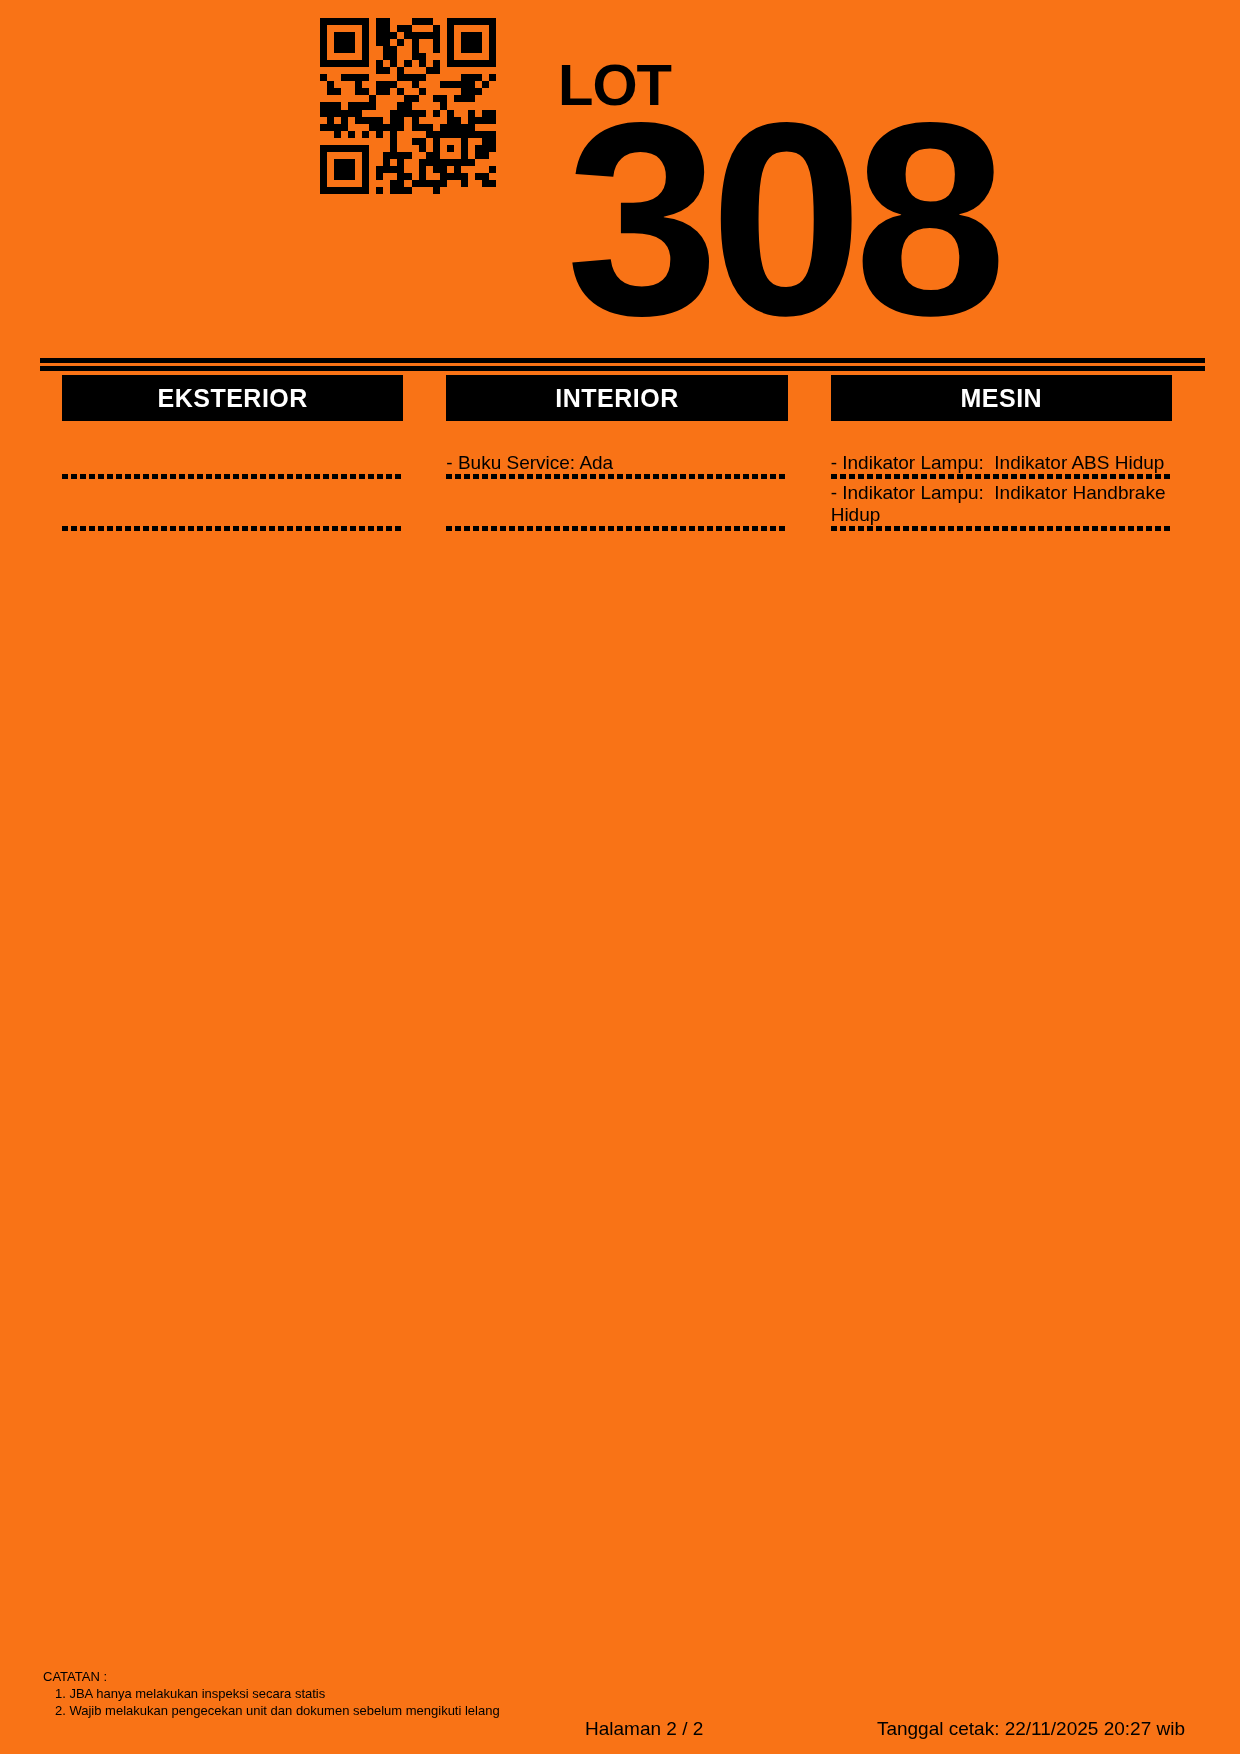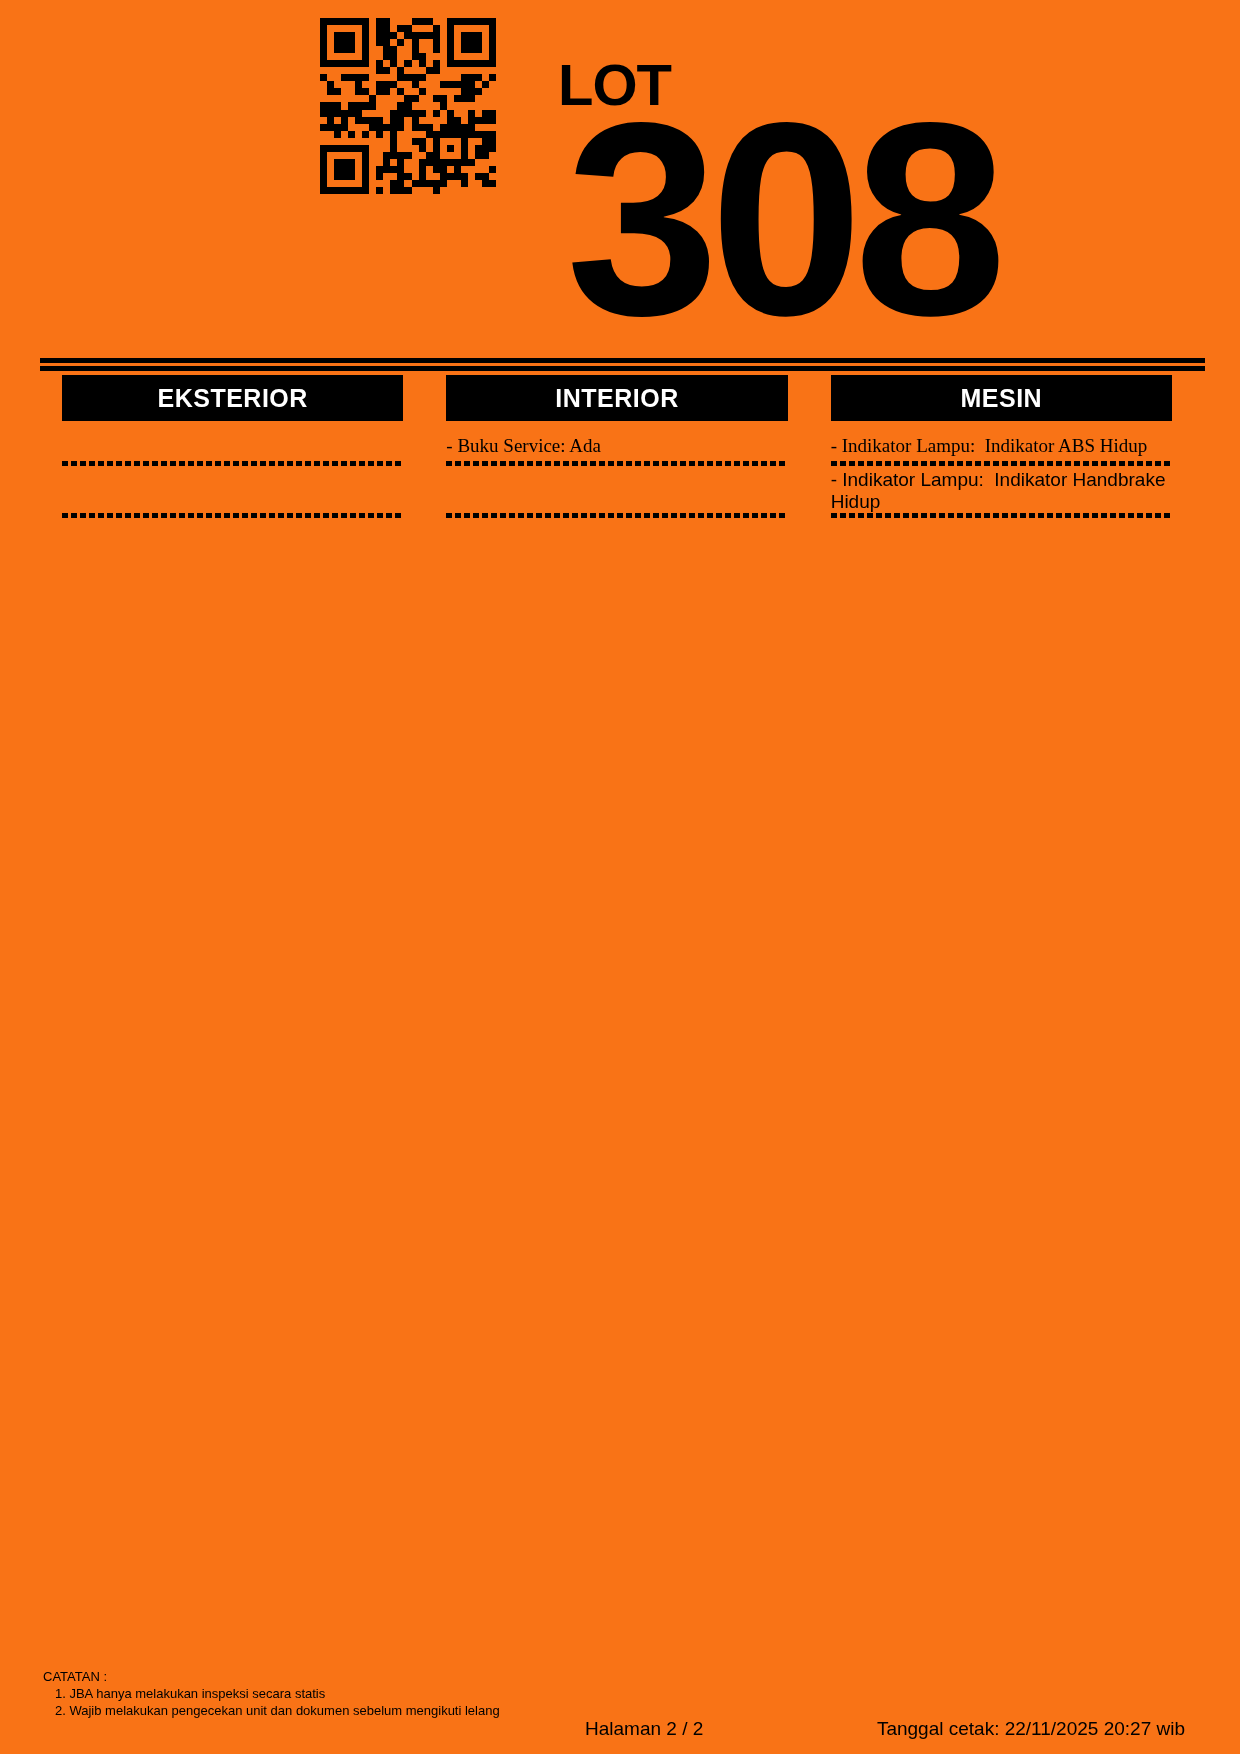--- a/index.html
+++ b/index.html
@@ -46,21 +46,21 @@
     grid-row:1;
     height:46px;background:#000;color:#fff;
     display:flex;align-items:center;justify-content:center;
     font-size:25px;font-weight:bold;letter-spacing:.5px;
   }
   .cell{
     display:flex;flex-direction:column;
     font-size:19px;line-height:22px;
     white-space:pre-wrap;
   }
-  .cell.row1{grid-row:2;padding-top:14px;min-height:45px;box-sizing:border-box;font-family:Liberation Serif, serif;}
+  .cell.row1{grid-row:2;padding-top:31px;min-height:45px;box-sizing:border-box;}
   .cell.row2{grid-row:3;padding-top:3px;min-height:50px;box-sizing:border-box;}
   .dotted{
     margin-top:auto;
     height:5px;
     background:repeating-linear-gradient(90deg,#000 0 6px,transparent 6px 9px);
   }
   
   .catatan{
     position:absolute;left:43px;top:1668px;
     font-size:13px;line-height:17px;

